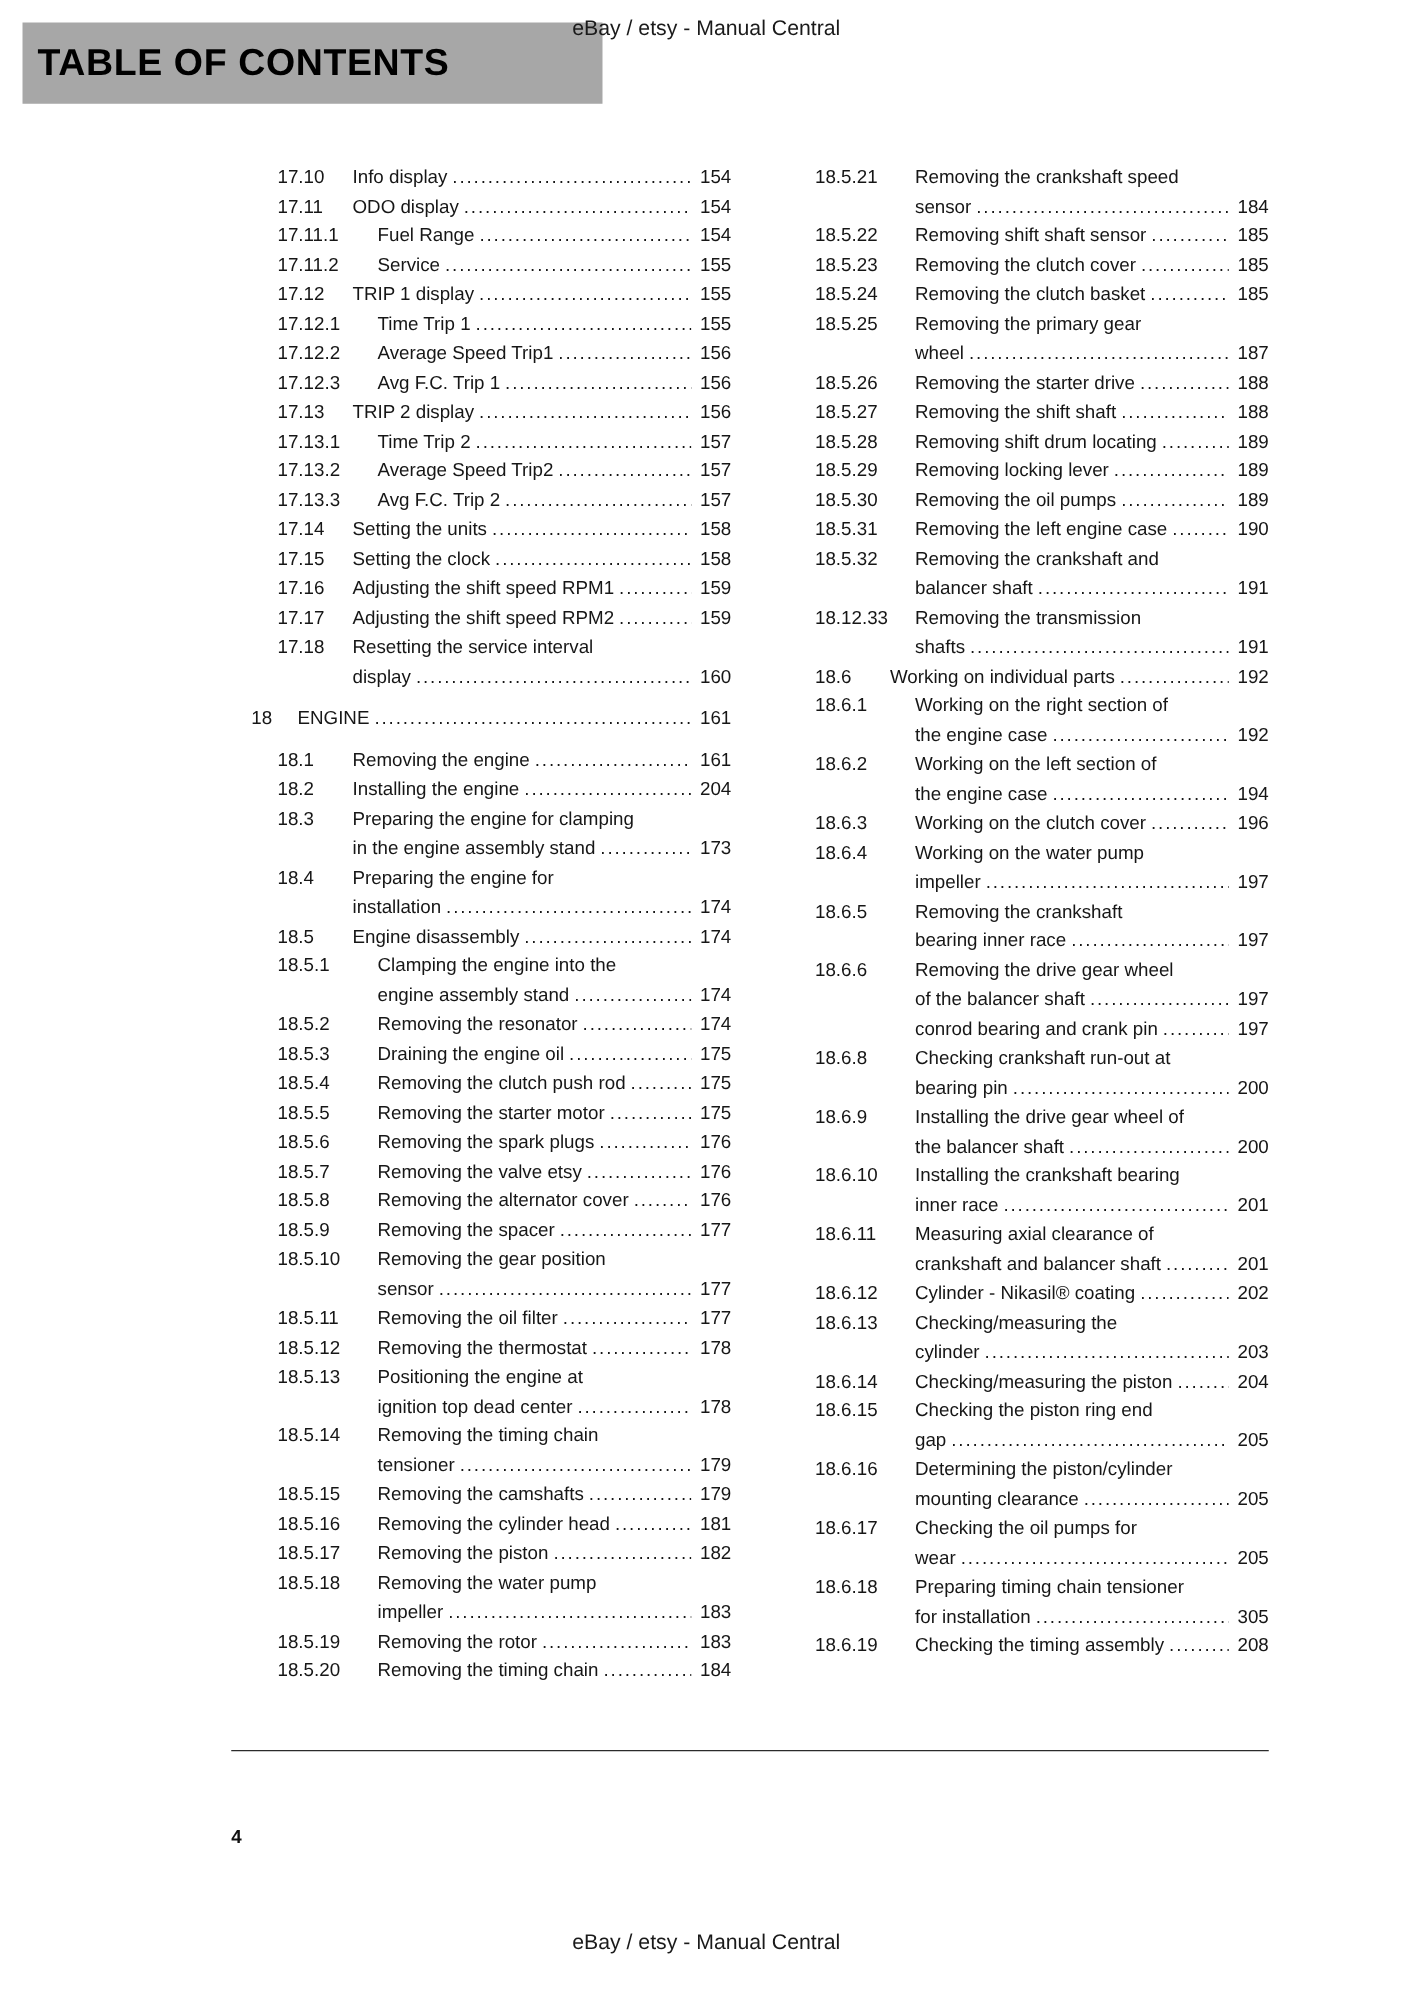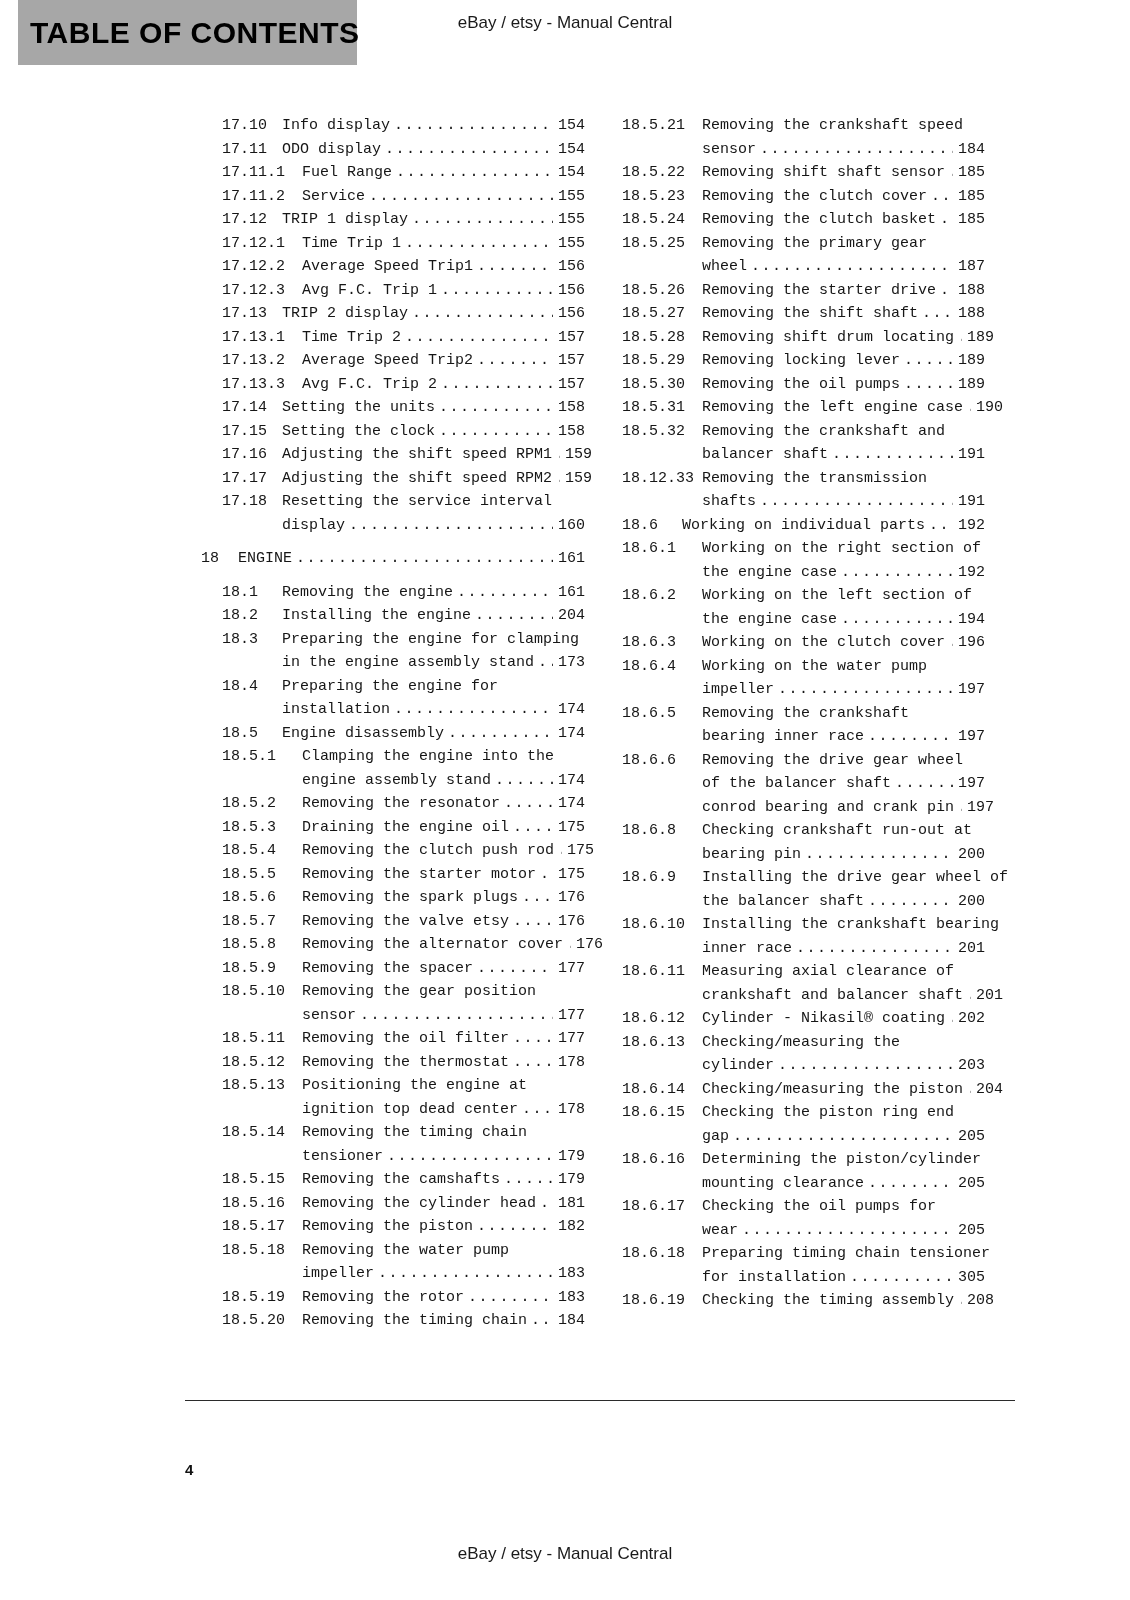--- a/index.html
+++ b/index.html
@@ -5,40 +5,40 @@
   html, body { margin: 0; padding: 0; }
   body {
     width: 1130px; height: 1600px;
     background: #ffffff;
     font-family: "Liberation Sans", sans-serif;
     color: #161616;
     position: relative;
     overflow: hidden;
   }
   .toc-banner {
-    position: absolute; top: 0; left: 18px;
-    width: 339px; height: 65px;
+    position: absolute; top: 18px; left: 18px;
+    width: 464px; height: 65px;
     background: #a7a7a7;
     display: flex; align-items: center;
     padding-left: 12px;
     box-sizing: border-box;
   }
   .toc-banner span {
     font-size: 30px; font-weight: 700; color: #000;
     letter-spacing: 0.5px; white-space: nowrap;
   }
   .header-doc-title {
     position: absolute; top: 13px; left: 0; right: 0;
     text-align: center;
     font-size: 17px; color: #1a1a1a;
   }
   .toc-columns {
-    position: absolute; top: 114px; left: 185px;
+    position: absolute; top: 130px; left: 185px;
     width: 830px;
-    display: flex;  font-family: Liberation Mono, monospace;
+    display: flex; gap: 30px;
   }
   .toc-col { width: 400px; flex: 0 0 400px; }
   .toc-entry { font-size: 15px; line-height: 23.5px; }
   .toc-line { display: flex; align-items: baseline; }
   .num { flex: 0 0 auto; white-space: nowrap; }
   .level-1 { margin-left: 16px; }
   .level-1 .num { width: 37px; }
   .level-2, .level-3 { margin-left: 37px; }
   .level-2 .num { width: 60px; }
   .level-3 .num { width: 80px; }

